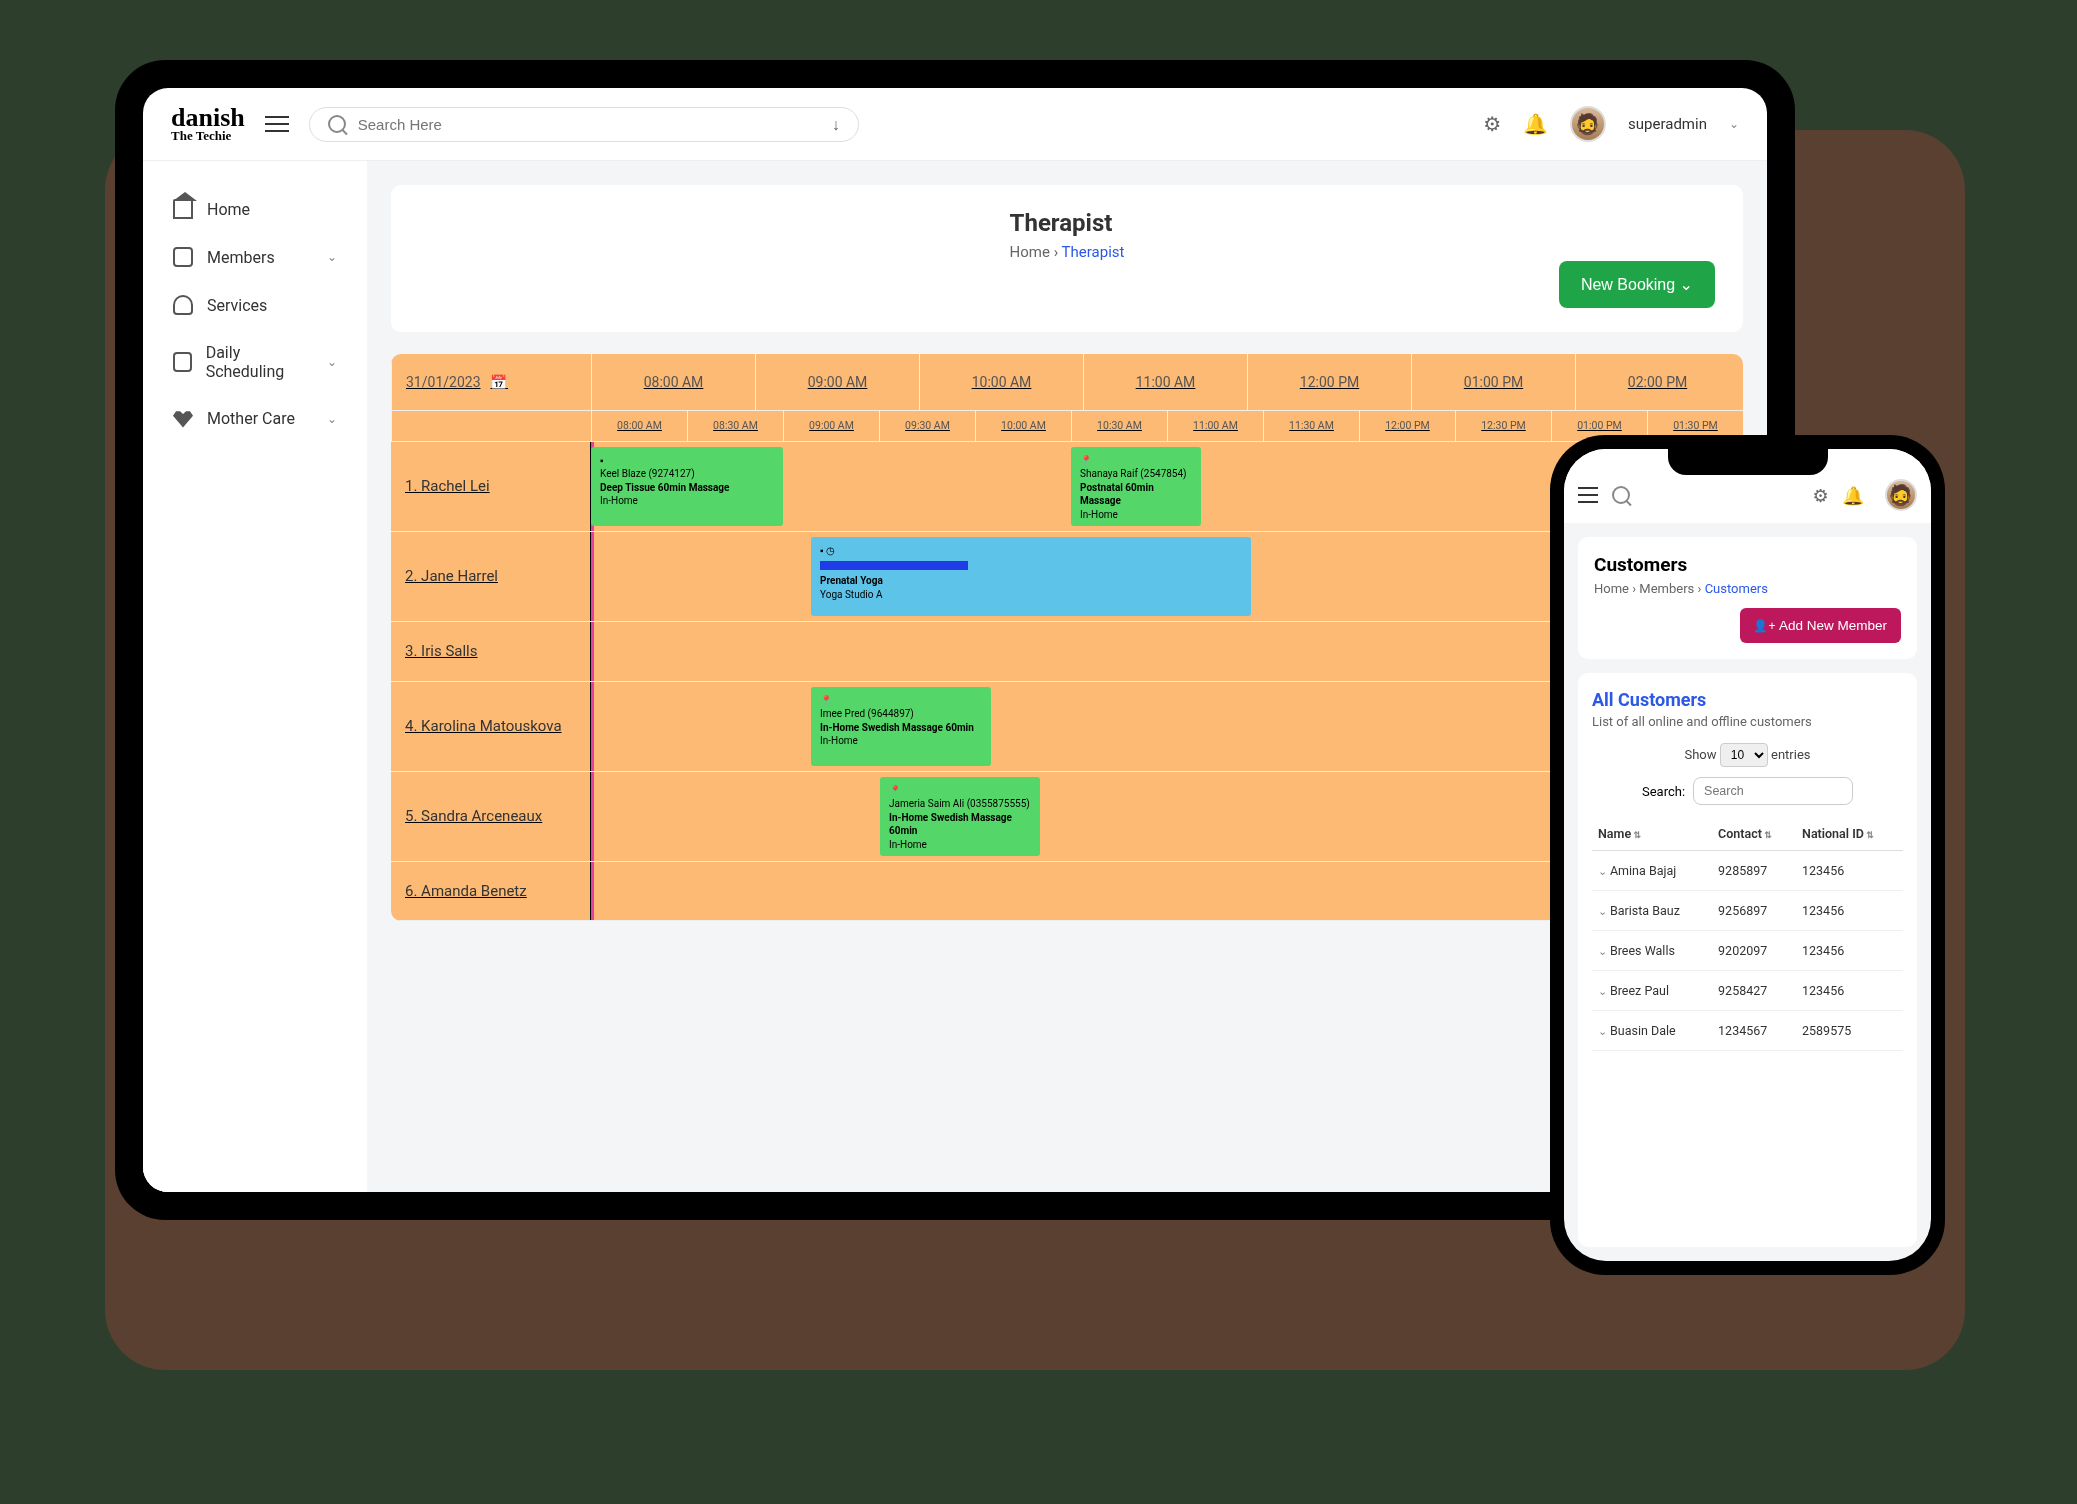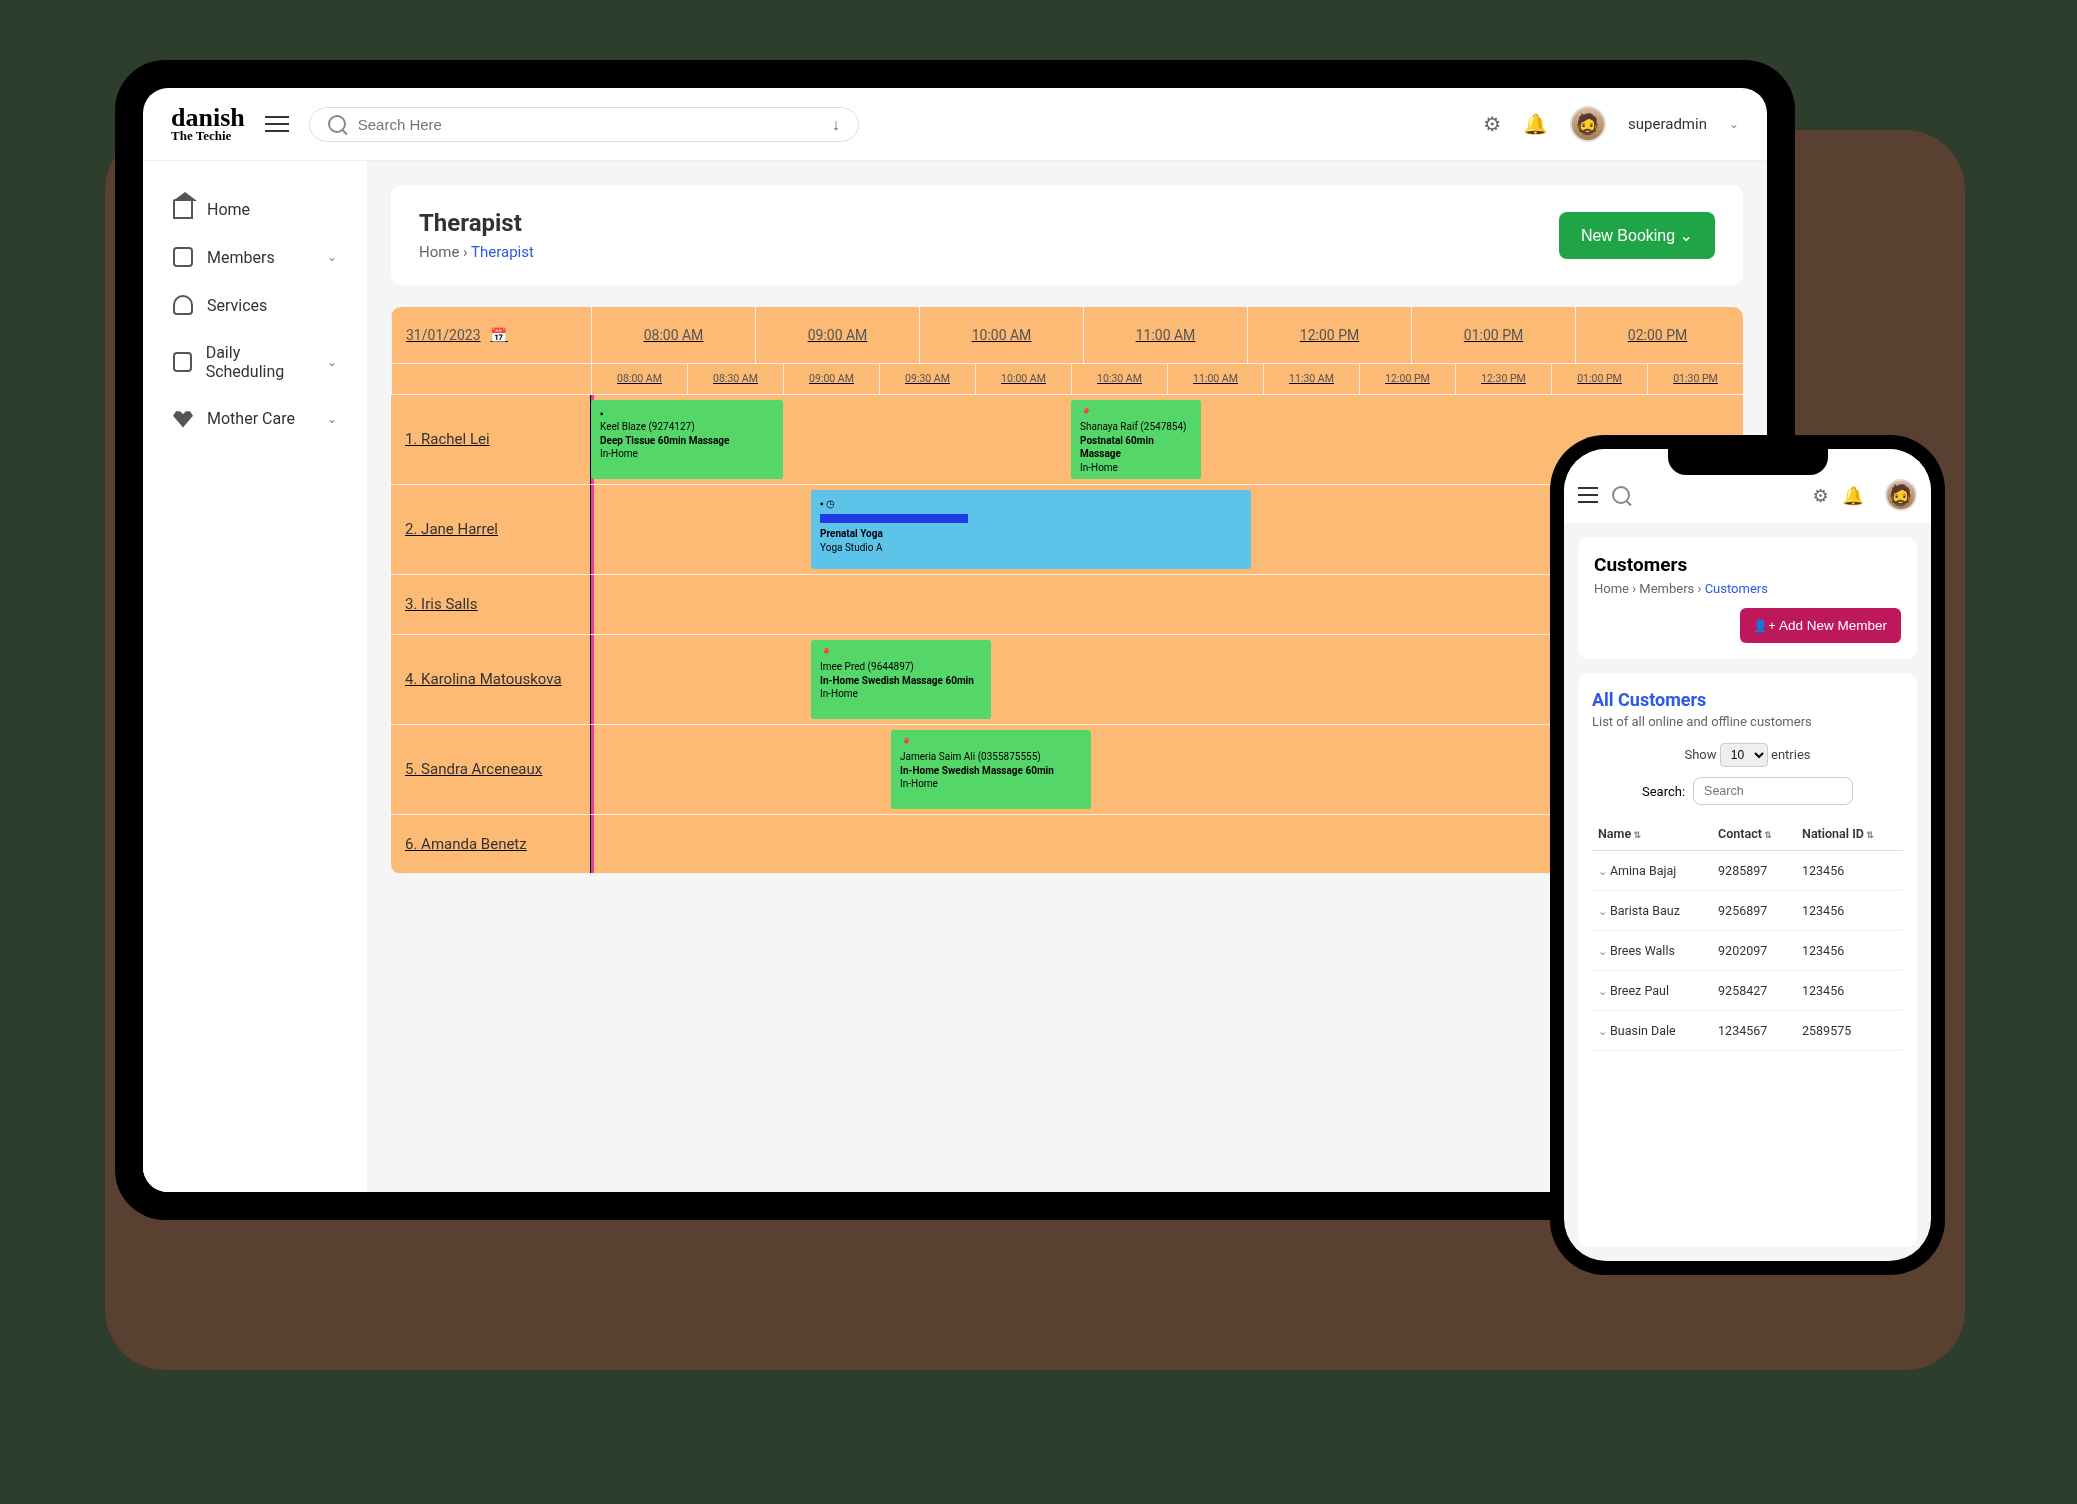--- a/index.html
+++ b/index.html
@@ -29,21 +29,21 @@
   .body { flex: 1; display: flex; background: #f4f5f7; }
   .sidebar { width: 300px; background: #fff; padding: 24px 14px; }
   .nav-item { display: flex; align-items: center; gap: 14px; padding: 14px 16px; font-size: 16px; color: #333; cursor: pointer; border-radius: 6px; }
   .nav-item .chev { margin-left: auto; }
   .nav-icon { width: 20px; height: 20px; border: 2.2px solid #555; border-radius: 4px; }
   .nav-icon.home { border-radius: 2px 2px 0 0; position: relative; }
   .nav-icon.home::before { content: ""; position: absolute; top: -9px; left: -2px; width: 0; height: 0; border-left: 12px solid transparent; border-right: 12px solid transparent; border-bottom: 9px solid #555; }
   .nav-icon.heart { border: none; width: 20px; height: 18px; background: #555; clip-path: polygon(50% 100%, 0 35%, 15% 10%, 35% 10%, 50% 25%, 65% 10%, 85% 10%, 100% 35%); }
 
   .main { flex: 1; padding: 24px; display: flex; flex-direction: column; gap: 22px; }
-  .page-header { background: #fff; border-radius: 10px; padding: 24px 28px; display: flex; align-items: center; }
+  .page-header { background: #fff; border-radius: 10px; padding: 24px 28px; display: flex; align-items: center; flex-direction: column; }
   .page-header h2 { font-size: 24px; font-weight: 700; color: #333; margin-bottom: 6px; }
   .crumb { font-size: 15px; color: #666; }
   .crumb .current { color: #2b58e6; }
   .new-booking { margin-left: auto; background: #1fa548; color: #fff; border: none; padding: 14px 22px; border-radius: 8px; font-size: 16px; font-weight: 400; cursor: pointer; }
 
   .sched { background: #fdba74; border-radius: 10px; overflow: auto; text-decoration: underline; }
   .sched-row { display: grid; grid-template-columns: 200px repeat(12, 96px); border-bottom: 1px solid #eee; }
   .sched-row.major { grid-template-columns: 200px repeat(7, 164px); }
   .sched-row.major > div, .sched-row.minor > div { padding: 20px 10px; font-size: 14px; color: #555; text-align: center; border-left: 1px solid #eee; }
   .sched-row.major > div:first-child, .sched-row.minor > div:first-child { text-align: left; }
@@ -236,21 +236,21 @@
                 <div class="title">In-Home Swedish Massage 60min</div>
                 <div>In-Home</div>
               </div>
             </div>
           </div>
 
           <div class="therapist-row">
             <div class="name">5. Sandra Arceneaux</div>
             <div class="lane">
               <div class="now-line"></div>
-              <div class="event green" style="left:300px;width:200px">
+              <div class="event green" style="left:289px;width:160px">
                 <div class="pin"></div>
                 <div>Jameria Saim Ali (0355875555)</div>
                 <div class="title">In-Home Swedish Massage 60min</div>
                 <div>In-Home</div>
               </div>
             </div>
           </div>
 
           <div class="therapist-row" style="min-height:55px">
             <div class="name">6. Amanda Benetz</div>

